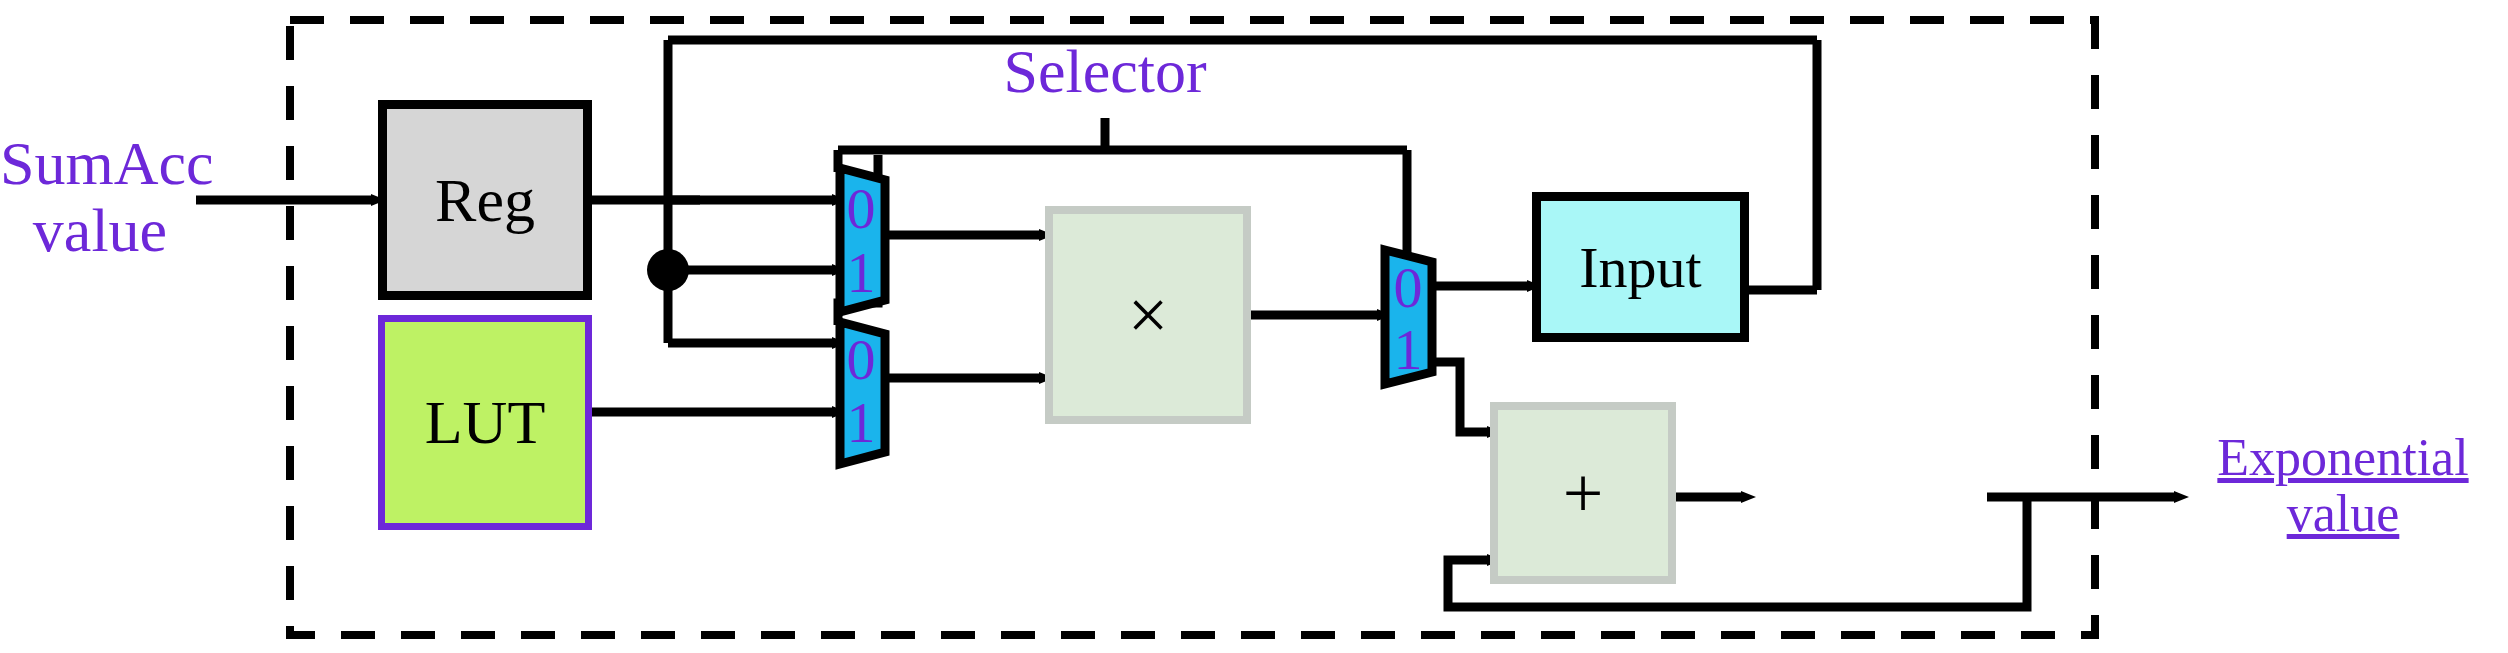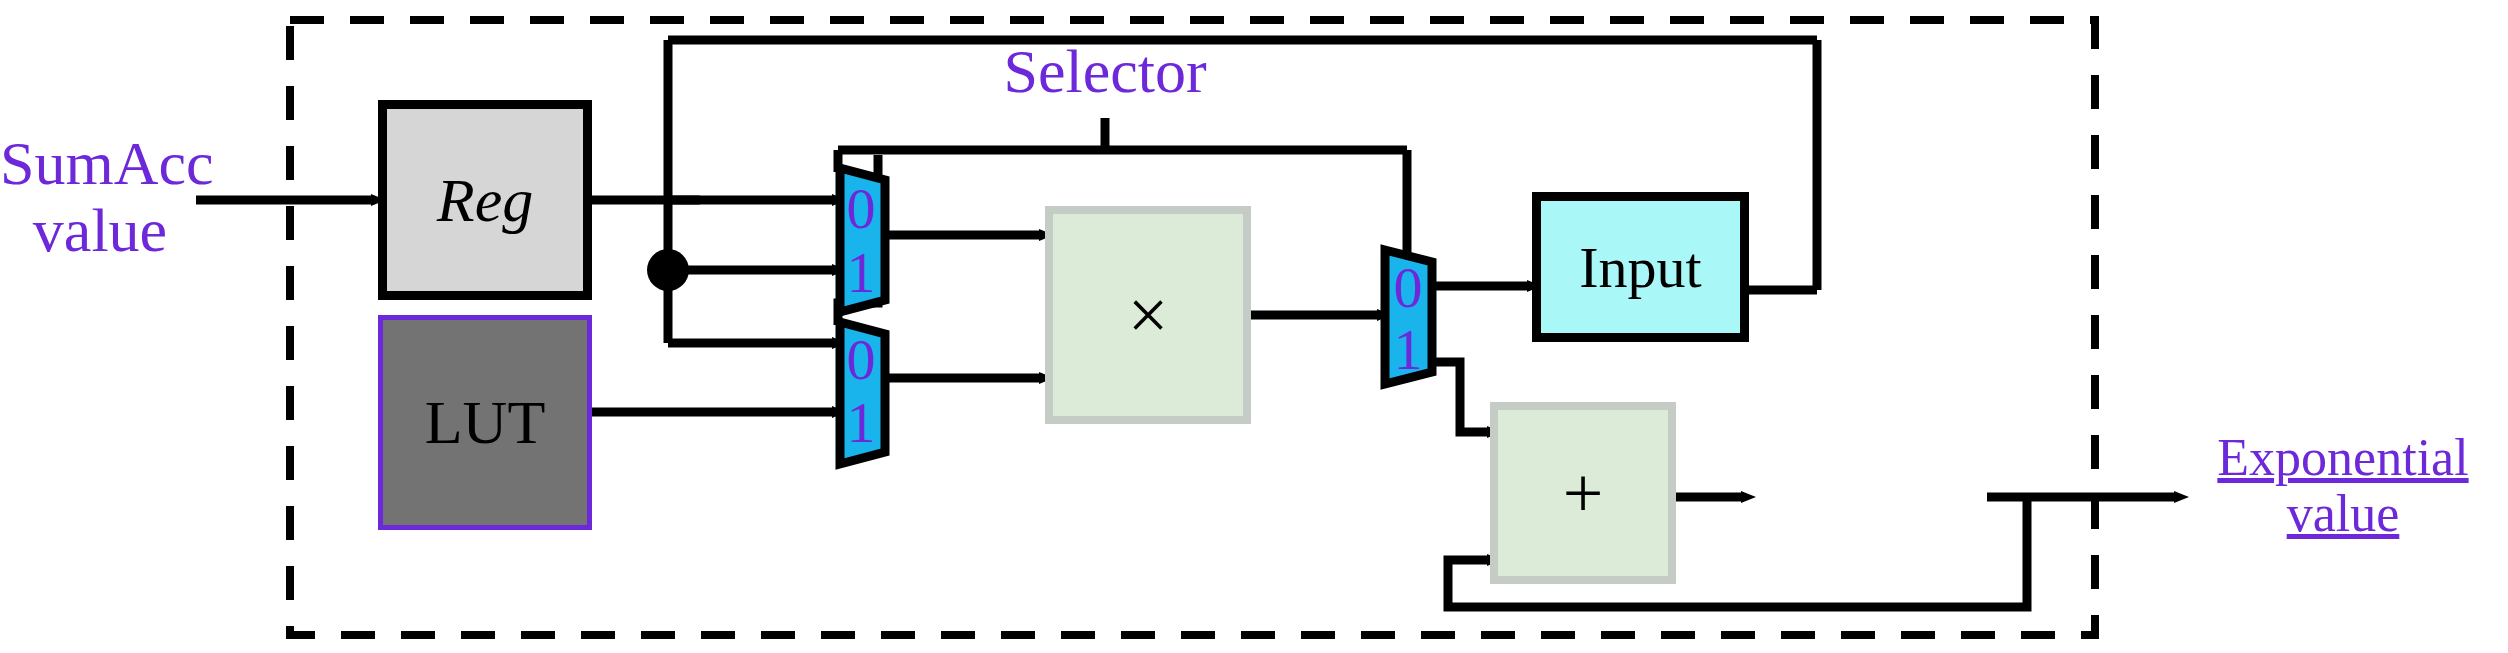--- a/index.html
+++ b/index.html
@@ -81,26 +81,26 @@
   <div class="lbl" style="left:841px;top:179px;width:40px;font-size:58px;">0</div>
   <div class="lbl" style="left:841px;top:243px;width:40px;font-size:58px;">1</div>
 
   <div class="lbl" style="left:841px;top:330px;width:40px;font-size:58px;">0</div>
   <div class="lbl" style="left:841px;top:393px;width:40px;font-size:58px;">1</div>
 
   <div class="lbl" style="left:1388px;top:258px;width:40px;font-size:58px;">0</div>
   <div class="lbl" style="left:1388px;top:320px;width:40px;font-size:58px;">1</div>
 
   <div class="blk" style="left:378px;top:100px;width:214px;height:200px;
-              background:#d6d6d6;border:9px solid #000;font-style:italic;">
+              background:#d6d6d6;border:9px solid #000;">
     <span style="font-size:62px;">Reg</span>
   </div>
 
   <div class="blk" style="left:378px;top:315px;width:214px;height:215px;
-              background:#737373;border:5px solid #6d28d9;">
+              background:#bef264;border:7px solid #6d28d9;">
     <span style="font-size:62px;">LUT</span>
   </div>
 
   <div class="blk" style="left:1045px;top:206px;width:206px;height:218px;
               background:#dcead8;border:8px solid #c5cbc5;">
     <span style="font-size:72px;">×</span>
   </div>
 
   <div class="blk" style="left:1490px;top:402px;width:186px;height:182px;
               background:#dcead8;border:8px solid #c5cbc5;">

